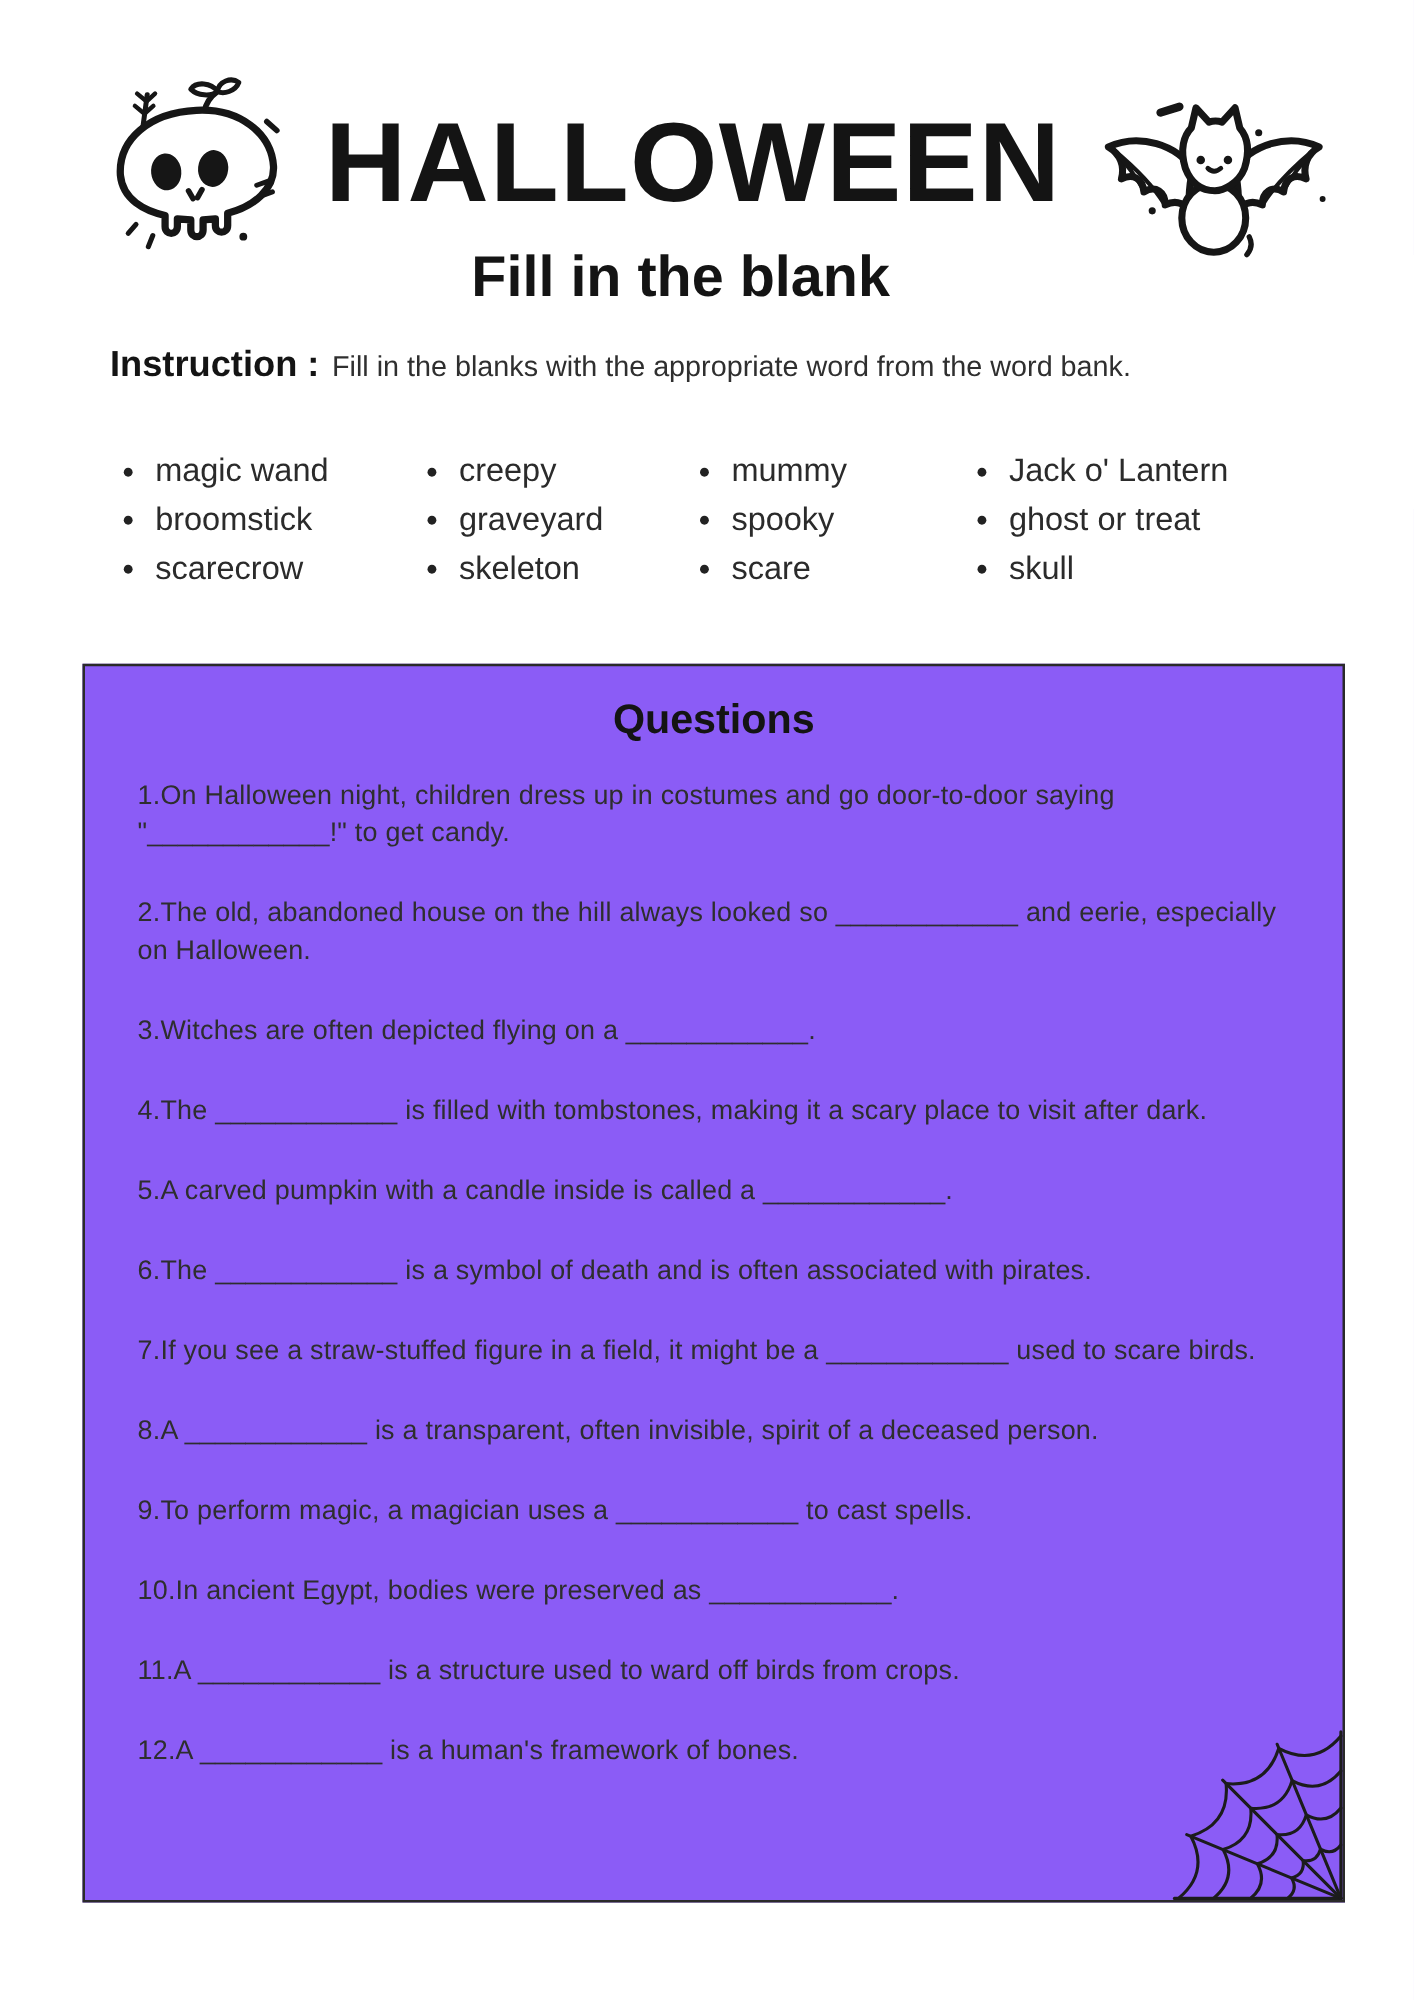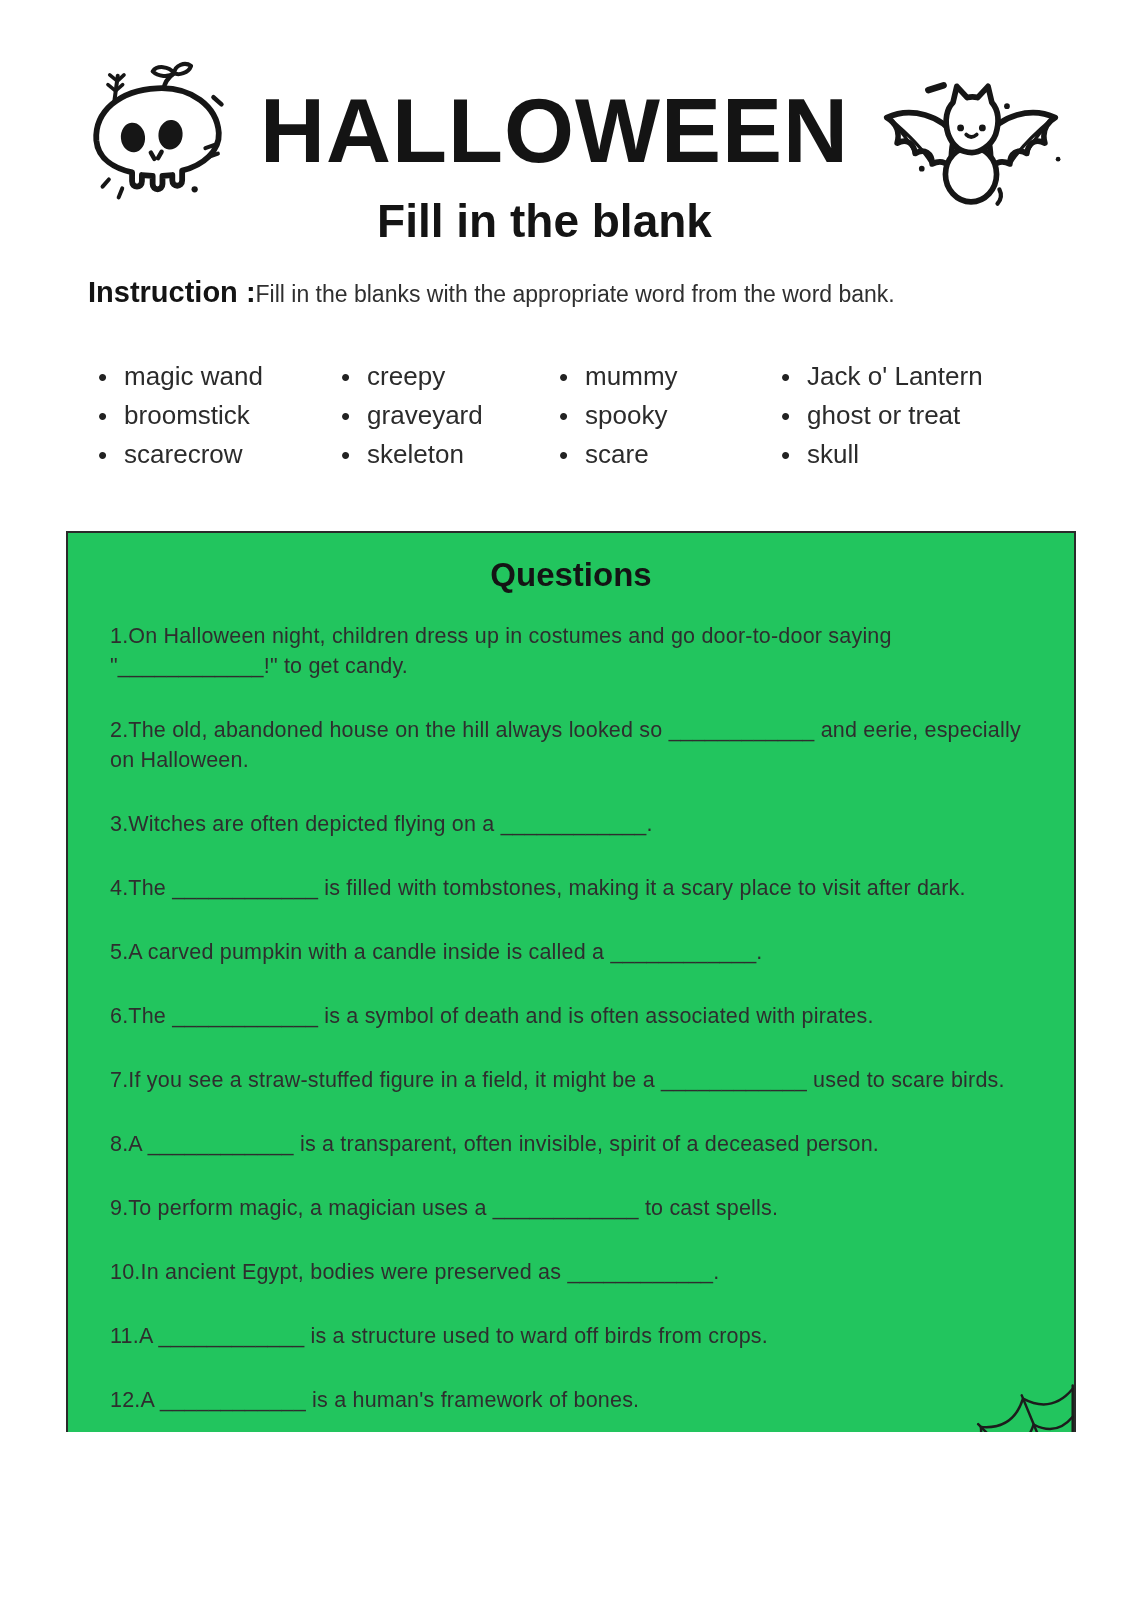--- a/index.html
+++ b/index.html
@@ -1,20 +1,20 @@
 <!DOCTYPE html>
 <html><head>
 <meta charset="utf-8">
 <style>
   * { margin: 0; padding: 0; box-sizing: border-box; }
   html, body { background: #ffffff; }
   .page {
     position: relative;
     width: 1131px;
-    height: 1432px;
+    height: 1600px;
     background: #ffffff;
     font-family: "Liberation Sans", "DejaVu Sans", sans-serif;
     color: #2f2f2f;
     overflow: hidden;
   }
   
   .skull-wrap { position: absolute; left: 82px; top: 58px; width: 152px; height: 150px; }
   .bat-wrap   { position: absolute; left: 868px; top: 74px; width: 206px; height: 142px; }
   .title {
     position: absolute; left: -22px; right: 0; top: 86px;
@@ -22,34 +22,34 @@
     letter-spacing: 1px; line-height: 1; color: #141414;
   }
   .subtitle {
     position: absolute; left: -42px; right: 0; top: 196px;
     text-align: center; font-size: 46px; font-weight: bold;
     line-height: 1.1; color: #141414;
   }
   
   .instruction { position: absolute; left: 88px; top: 276px; right: 40px; }
   .instr-label { font-size: 29px; font-weight: bold; color: #141414; text-align: center; }
-  .instr-text  { font-size: 23px; color: #2f2f2f; margin-left: 0; }
+  .instr-text  { font-size: 23px; color: #2f2f2f; margin-left: 10px; }
   
   .word-bank {
     position: absolute; left: 98px; top: 357px;
     display: grid; grid-template-columns: 243px 218px 222px auto;
   }
   .wb-item { display: flex; align-items: center; height: 39px; }
   .bullet { font-size: 26px; line-height: 1; margin-right: 17px; color: #222; }
   .wb-label { font-size: 26px; color: #2b2b2b; white-space: nowrap; }
   
   .qbox {
     position: absolute; left: 66px; top: 531px;
     width: 1010px; height: 991px;
-    border: 2px solid #2a2a2a; background: #22c55e;
+    border: 2px solid #2a2a2a; background: #8b5cf6;
   }
   .qtitle {
     margin-top: 22px; text-align: center;
     font-size: 33px; font-weight: bold; color: #141414; line-height: 40px;
   }
   .qlist { margin: 26px 34px 0 42px; }
   .q {
     font-size: 21.5px; line-height: 30px; color: #2e2e2e;
     margin-bottom: 34px; letter-spacing: 0.2px;
   }

